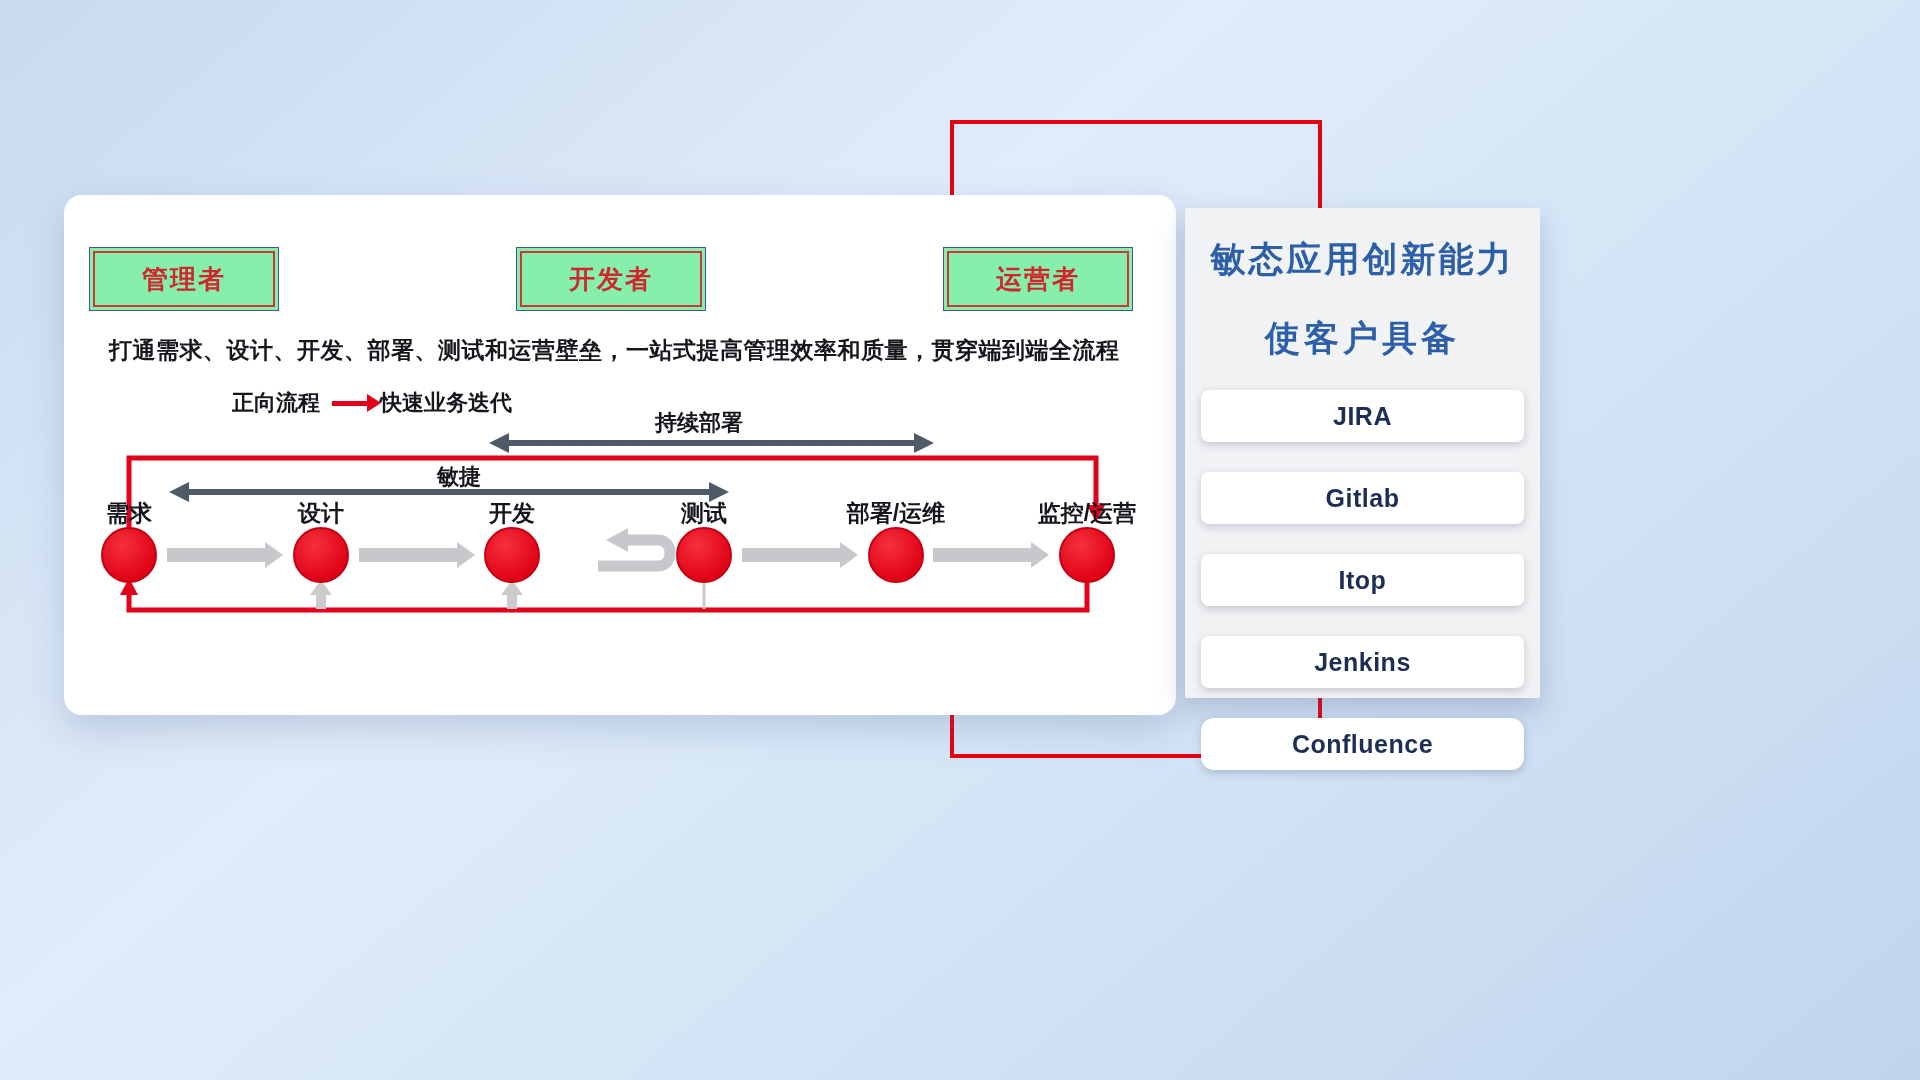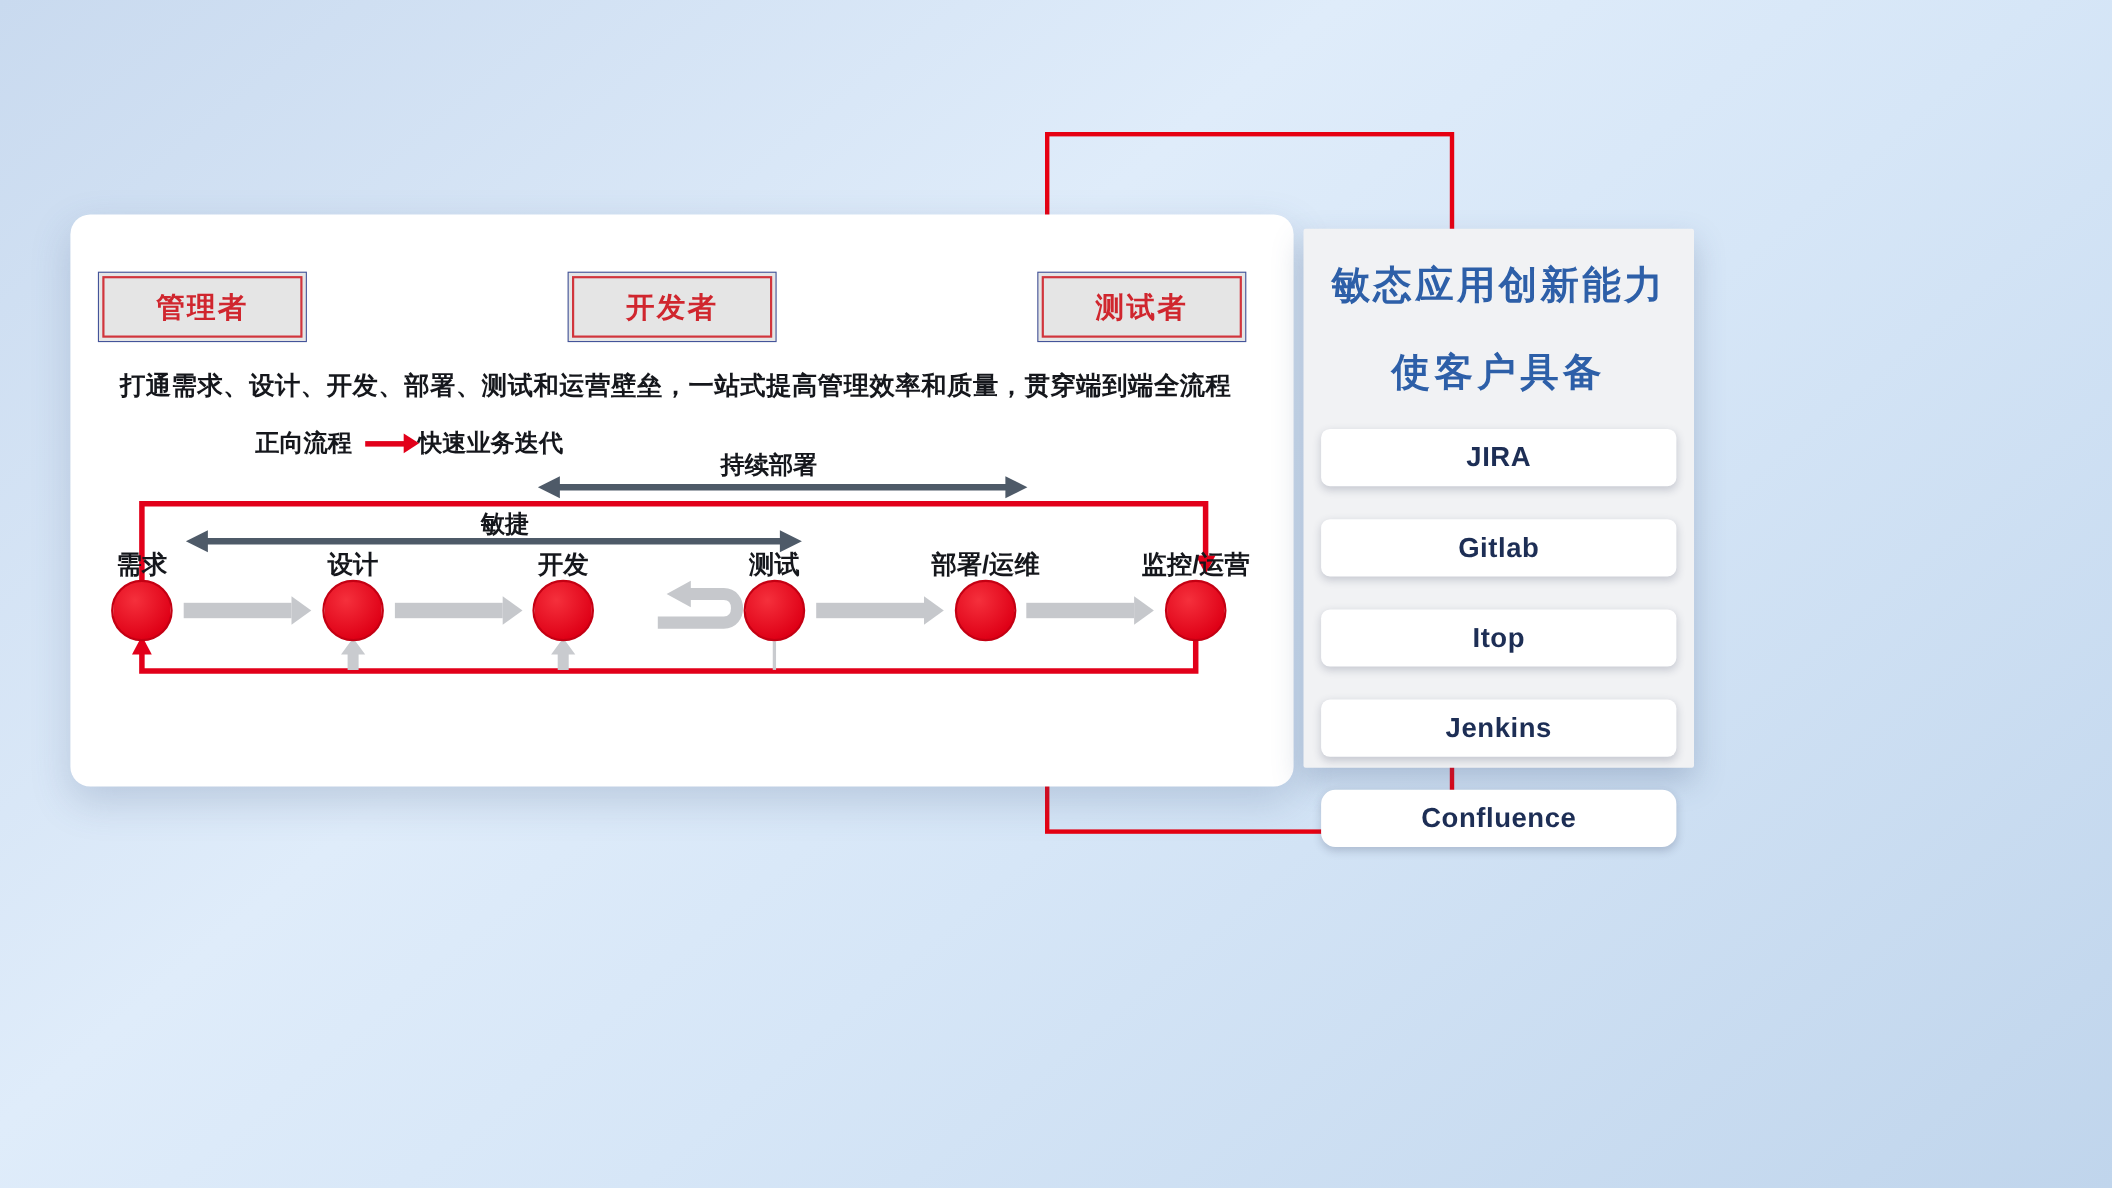--- a/index.html
+++ b/index.html
@@ -17,21 +17,21 @@
   .main-card{
     position:absolute;left:64px;top:195px;width:1112px;height:520px;
     background:#ffffff;border-radius:18px;z-index:2;
     box-shadow:0 14px 36px rgba(70,90,130,.22);
   }
   .roles-row{
     position:absolute;left:25px;right:43px;top:52px;height:64px;
     display:flex;justify-content:space-between;
   }
   .role-box{
-    width:190px;height:64px;background:#e5e5e5;border:1px solid #44549a;
+    width:190px;height:64px;background:#86efac;border:1px solid #44549a;
     padding:3px;box-sizing:border-box;
   }
   .role-inner{
     width:100%;height:100%;border:2px solid #d1353c;box-sizing:border-box;
     display:flex;align-items:center;justify-content:center;
     font-size:26px;font-weight:bold;color:#d0262e;letter-spacing:2px;
   }
   .subtitle{
     position:absolute;left:45px;top:140px;font-size:23px;font-weight:bold;
     color:#15171c;letter-spacing:.5px;white-space:nowrap;
@@ -102,21 +102,21 @@
 <div class="main-card">
 
   <div class="roles-row">
     <div class="role-box">
       <div class="role-inner">管理者</div>
     </div>
     <div class="role-box">
       <div class="role-inner">开发者</div>
     </div>
     <div class="role-box">
-      <div class="role-inner">测试者</div>
+      <div class="role-inner">运营者</div>
     </div>
   </div>
 
   <div class="subtitle">打通需求、设计、开发、部署、测试和运营壁垒，一站式提高管理效率和质量，贯穿端到端全流程</div>
 
   <div class="legend-forward">
     <span>正向流程</span>
     <span class="arrow-right"></span>
     <span>快速业务迭代</span>
   </div>

